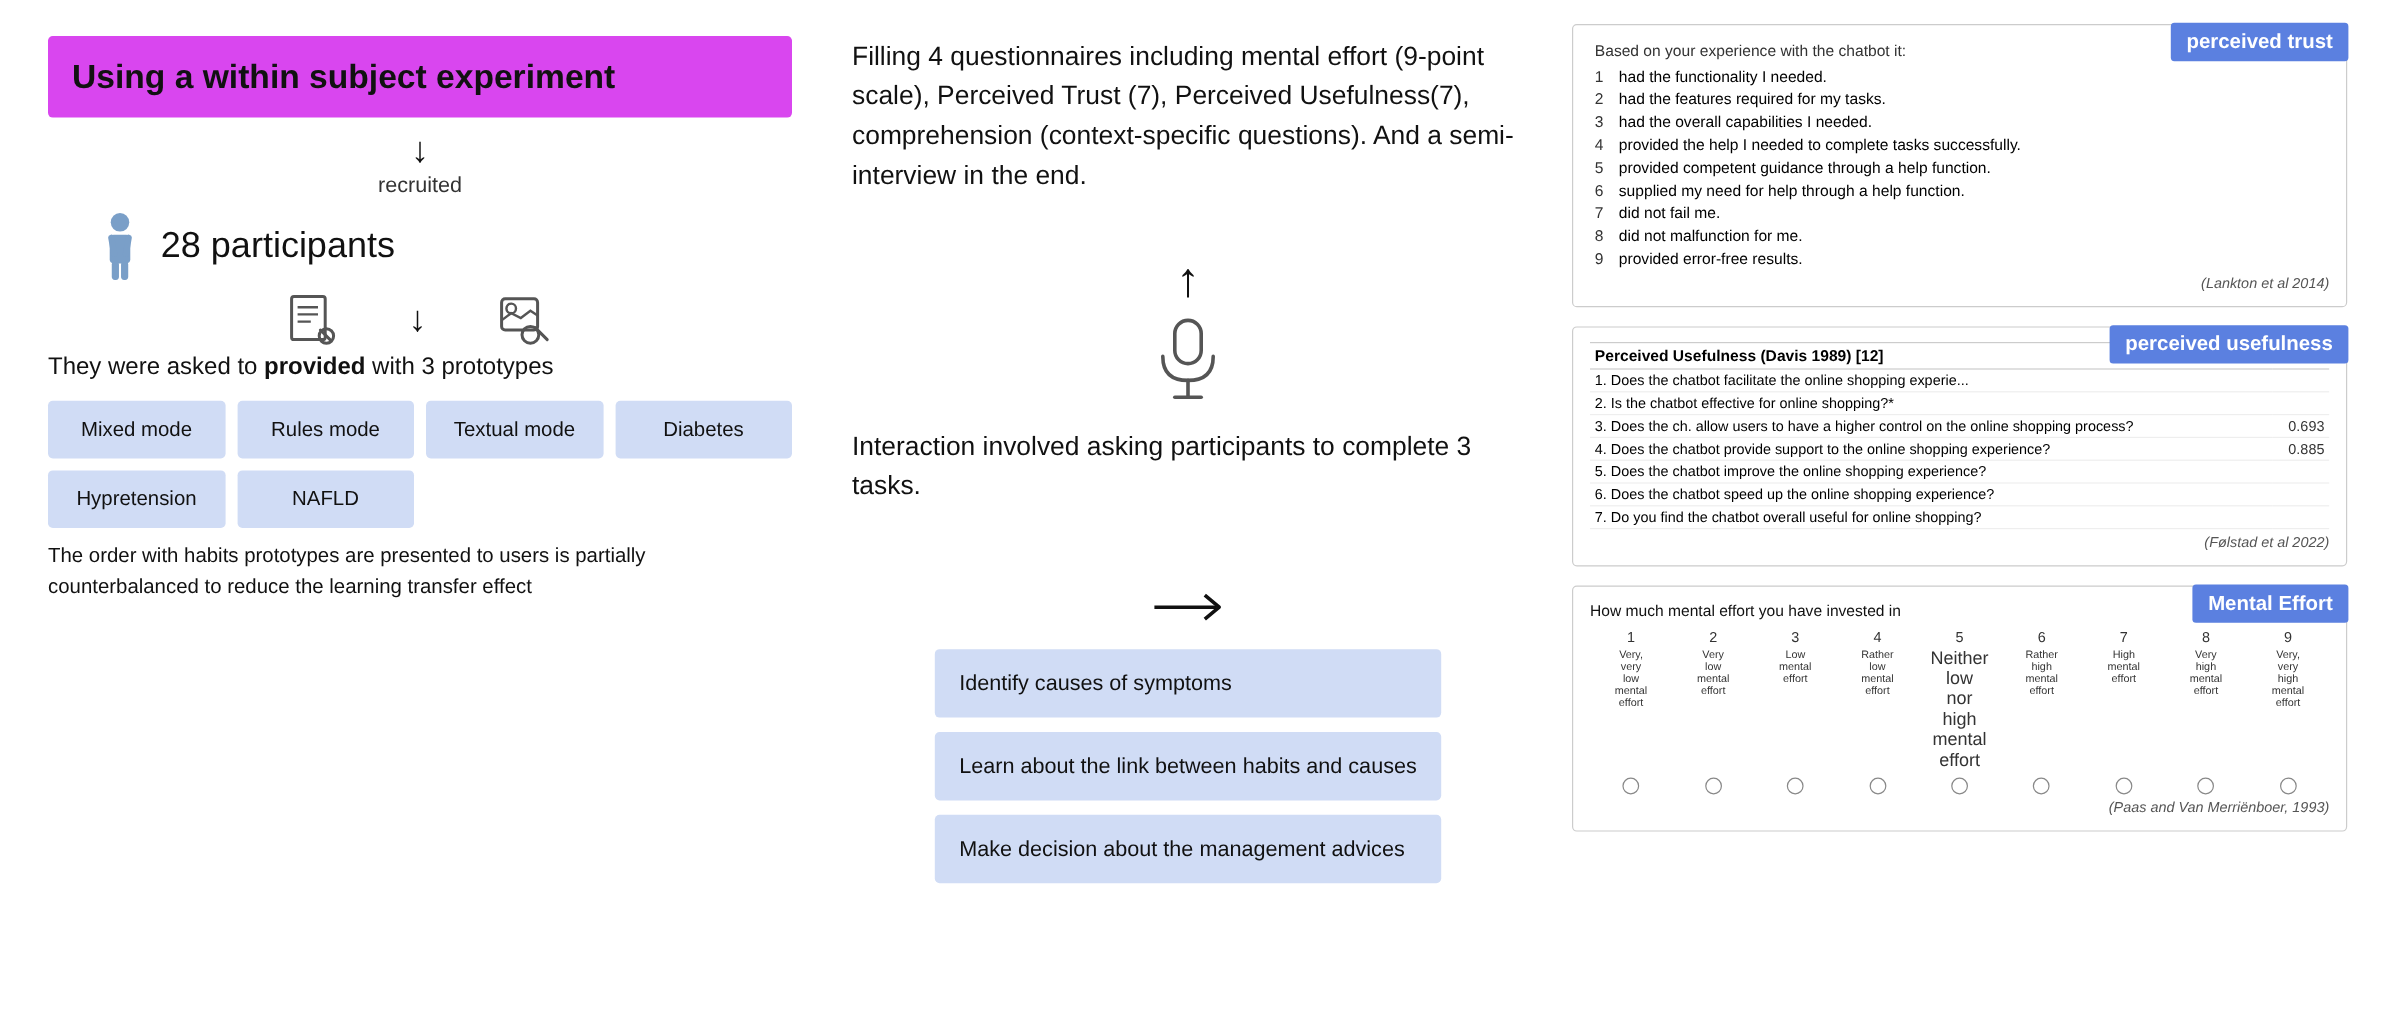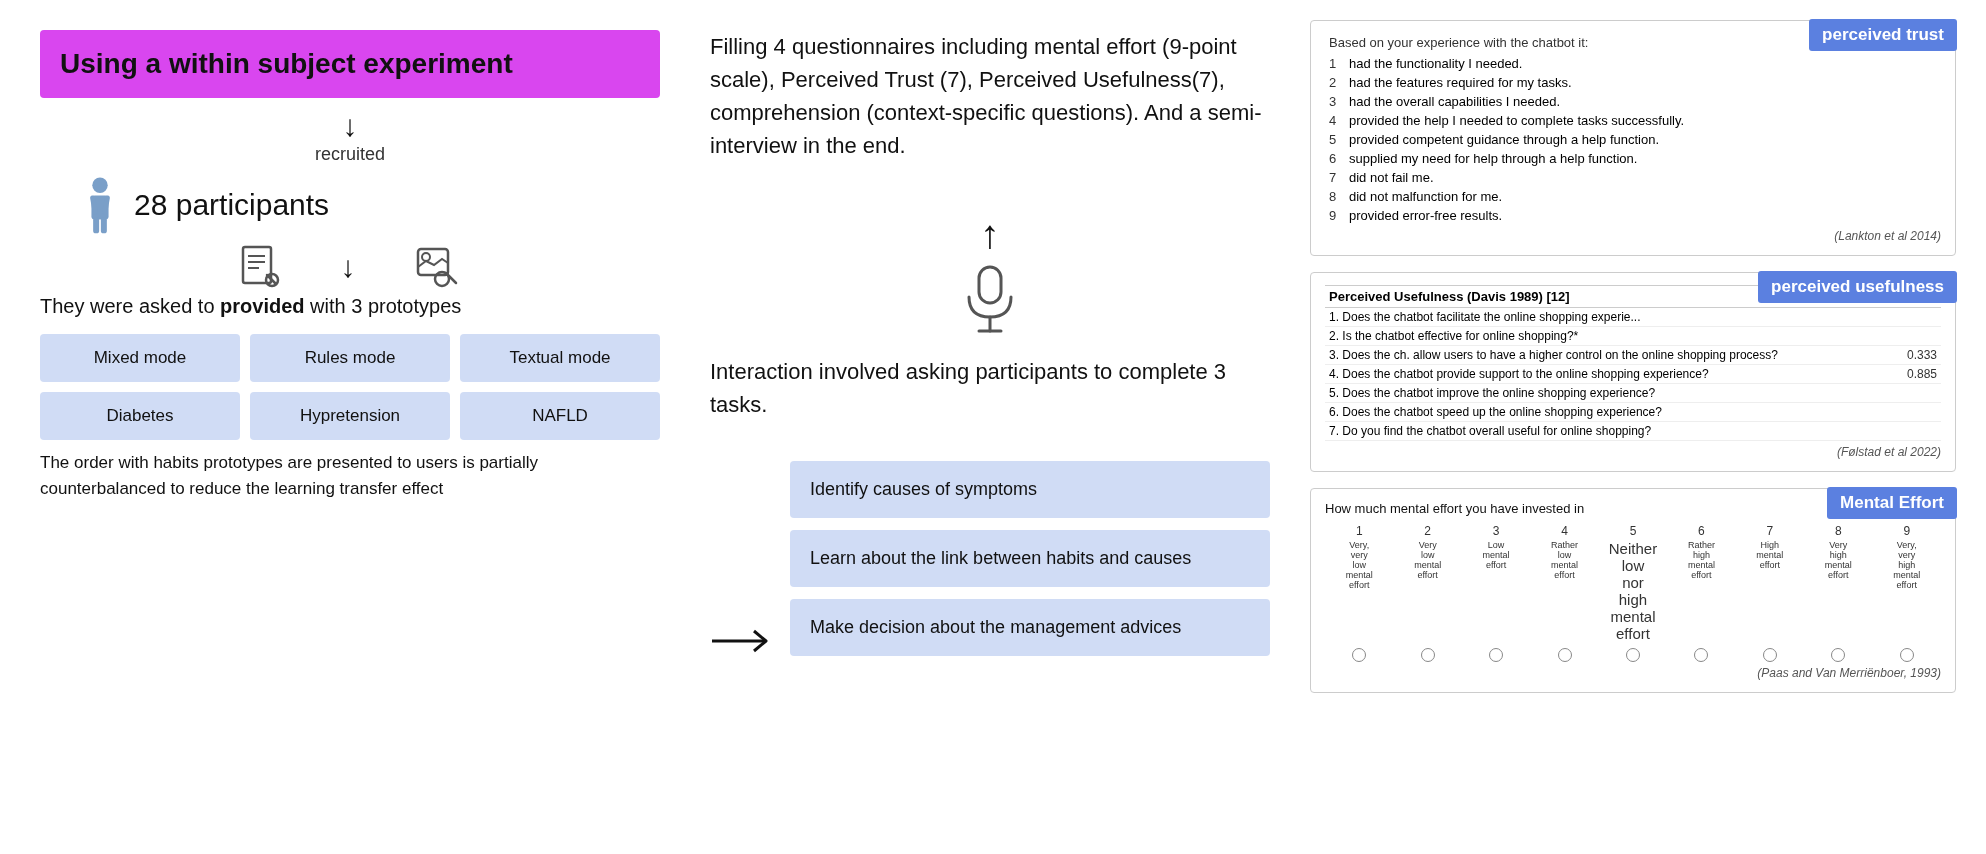--- a/index.html
+++ b/index.html
@@ -78,21 +78,21 @@
       color: #111;
       margin: 6px 0 16px 0;
     }
 
     .interact-text b {
       font-weight: bold;
     }
 
     .mode-grid {
       display: grid;
-      grid-template-columns: repeat(3, 1fr);
+      grid-template-columns: repeat(4, 1fr);
       gap: 10px;
       margin-bottom: 10px;
     }
 
     .mode-btn {
       background: #d0dcf5;
       border: none;
       border-radius: 4px;
       padding: 14px 10px;
       font-size: 17px;
@@ -155,21 +155,22 @@
     .task-box {
       background: #d0dcf5;
       border-radius: 4px;
       padding: 18px 20px;
       font-size: 18px;
       color: #111;
     }
 
     .mid-bottom {
       display: flex;
-      align-items: flex-end;
+      flex-direction: column;
+      align-items: center;
       gap: 20px;
       margin-top: 16px;
     }
 
     
     .right-panel {
       flex: 1;
       padding: 0 10px;
       display: flex;
       flex-direction: column;
@@ -443,21 +444,21 @@
       <tr>
         <td>1. Does the chatbot facilitate the online shopping experie...</td>
         <td class="score-col"></td>
       </tr>
       <tr>
         <td>2. Is the chatbot effective for online shopping?*</td>
         <td class="score-col"></td>
       </tr>
       <tr>
         <td>3. Does the ch. allow users to have a higher control on the online shopping process?</td>
-        <td class="score-col">0.333</td>
+        <td class="score-col">0.693</td>
       </tr>
       <tr>
         <td>4. Does the chatbot provide support to the online shopping experience?</td>
         <td class="score-col">0.885</td>
       </tr>
       <tr>
         <td>5. Does the chatbot improve the online shopping experience?</td>
         <td class="score-col"></td>
       </tr>
       <tr>

